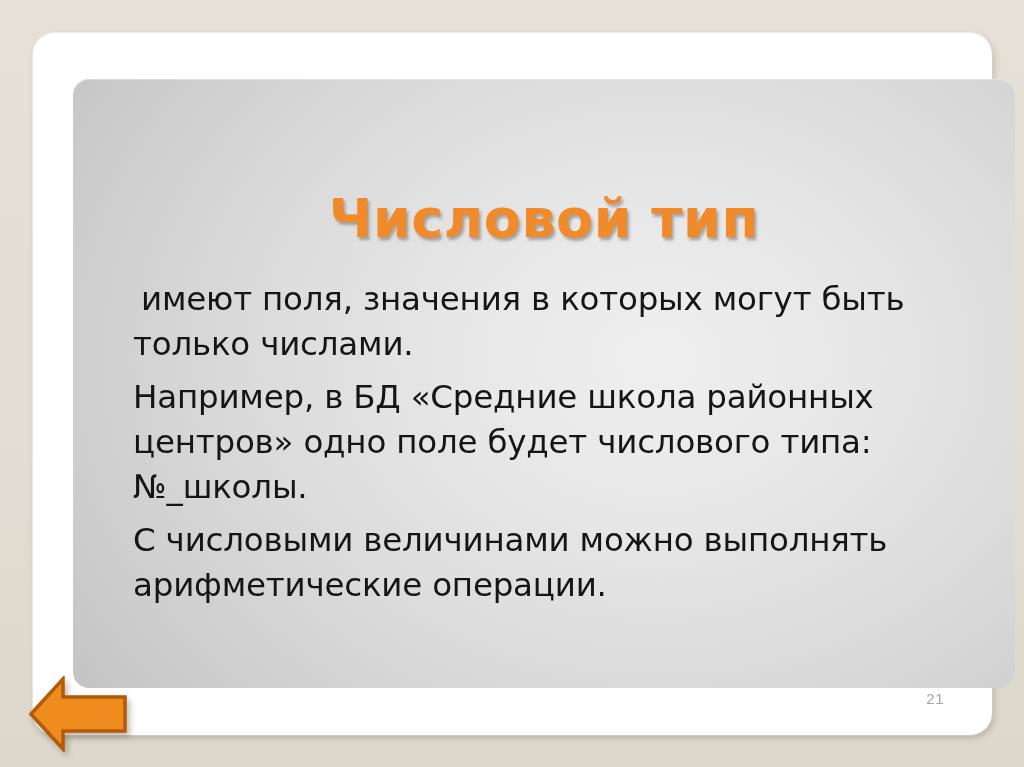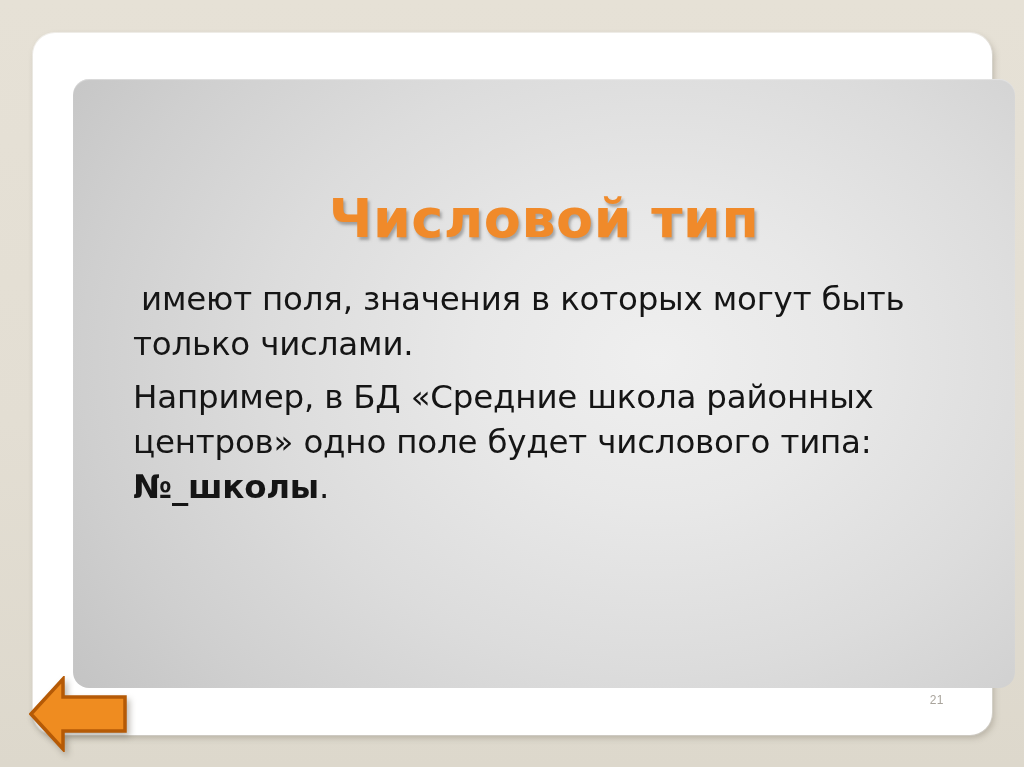--- a/index.html
+++ b/index.html
@@ -85,30 +85,30 @@
     color: #151515;
     letter-spacing: -0.2px;
   }
   .body-text p {
     margin: 8px;
   }
   .body-text p.p-first {
     text-indent: 8px;
   }
   .body-text .em {
-    font-weight: bold;
+    font-weight: normal;
   }
 
   
   .page-number {
     position: absolute;
     right: 48px;
     bottom: 28px;
     font-family: "Liberation Sans", sans-serif;
-    font-size: 12px;
+    font-size: 15px;
     color: #a9a49c;
     letter-spacing: 0.5px;
   }
 
   
   .back-arrow {
     position: absolute;
     left: 29px;
     top: 676px;
     width: 98px;
@@ -133,20 +133,23 @@
 
       <h1 class="slide-title">Числовой тип</h1>
 
       <div class="body-text">
         <p class="p-first">
           <span>имеют  поля, значения в которых могут быть только числами.</span>
         </p>
         <p>
           <span>Например, в БД «Средние школа районных центров» одно поле будет числового типа: </span><span class="em">№_школы</span><span>.</span>
         </p>
+        <p>
+          <span>С числовыми величинами можно выполнять арифметические операции.</span>
+        </p>
       </div>
 
     </div>
 
     <div class="page-number">21</div>
 
   </div>
 
   <div class="back-arrow">
     <svg viewBox="0 0 98 76" xmlns="http://www.w3.org/2000/svg">

